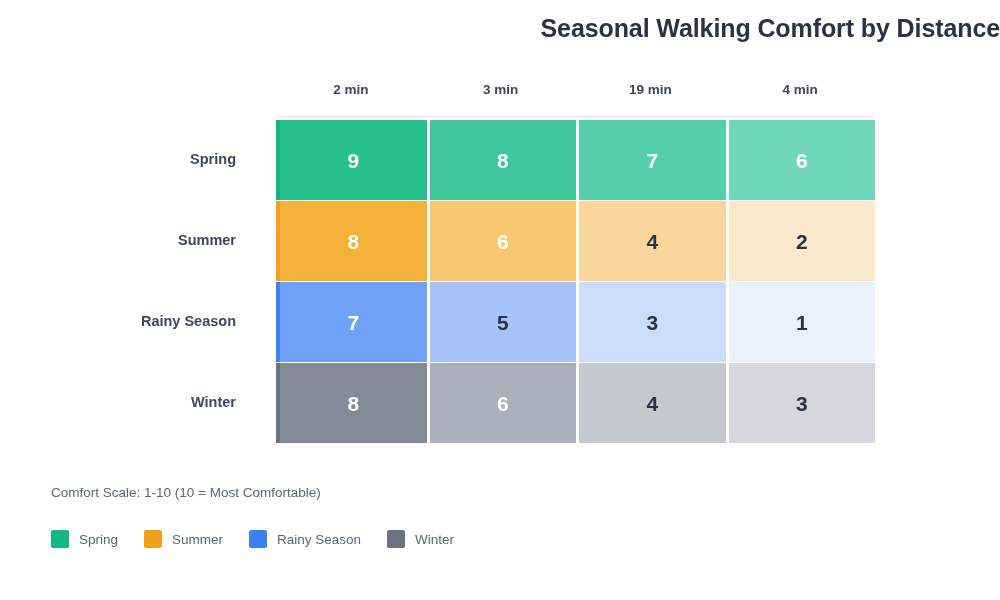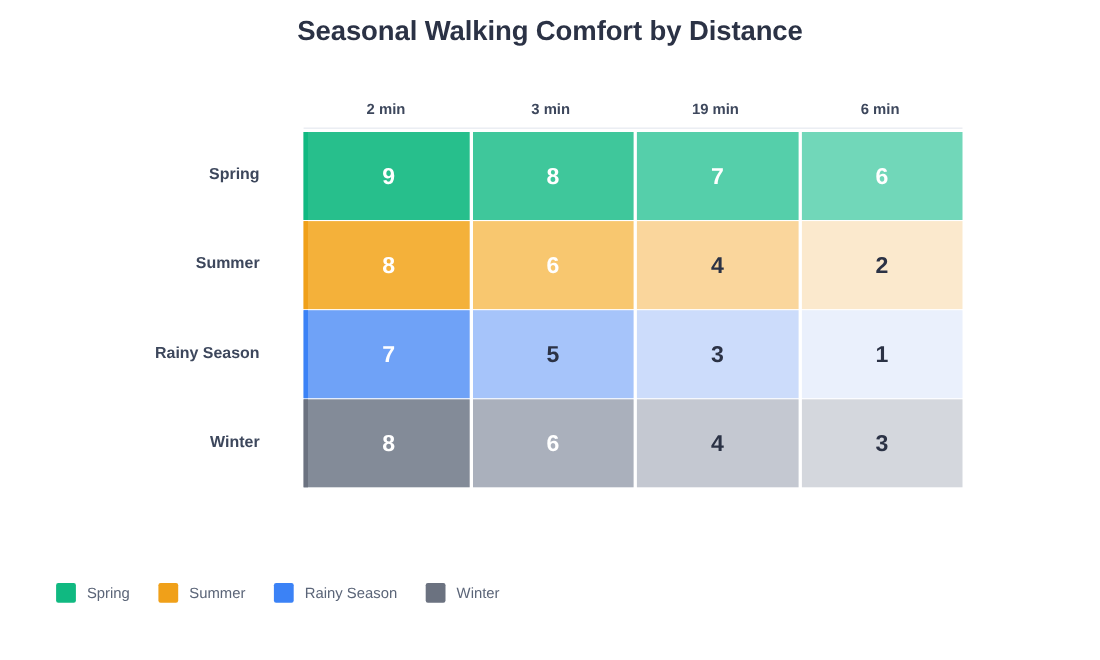--- a/index.html
+++ b/index.html
@@ -20,39 +20,39 @@
     width: 1000px;
     height: 600px;
   }
 
   
   .chart-title {
     position: absolute;
     top: 14px;
     left: 0;
     width: 1000px;
-    text-align: center;
+    text-align: right;
     font-size: 25px;
     font-weight: bold;
     color: #2b3245;
     letter-spacing: -0.1px;
   }
 
   
   .matrix {
     position: absolute;
     left: 276px;
     top: 82px;
     width: 599px;
   }
 
   .col-headers {
     display: flex;
     height: 34px;
-    align-items: center;
+    align-items: flex-start;
   }
   .col-header {
     flex: 1 1 0;
     text-align: center;
     font-size: 13.5px;
     font-weight: bold;
     color: #3d475c;
   }
 
   .grid-wrap {
@@ -149,21 +149,21 @@
       <div class="row-label">Summer</div>
       <div class="row-label">Rainy Season</div>
       <div class="row-label">Winter</div>
     </div>
 
   <div class="matrix">
     <div class="col-headers">
         <div class="col-header">2 min</div>
         <div class="col-header">3 min</div>
         <div class="col-header">19 min</div>
-        <div class="col-header">6 min</div>
+        <div class="col-header">4 min</div>
       </div>
     <div class="grid-wrap">
         <div class="row">
           <div class="cell light-text" style="background: rgb(39, 191, 140); border-left: 4px solid rgb(16, 185, 129);">9</div>
           <div class="cell light-text" style="background: rgb(63, 199, 155);">8</div>
           <div class="cell light-text" style="background: rgb(85, 207, 170);">7</div>
           <div class="cell light-text" style="background: rgb(113, 215, 185);">6</div>
         </div>
         <div class="row">
           <div class="cell light-text" style="background: rgb(244, 177, 58); border-left: 4px solid rgb(240, 160, 25);">8</div>
@@ -179,20 +179,21 @@
         </div>
         <div class="row">
           <div class="cell light-text" style="background: rgb(131, 139, 152); border-left: 4px solid rgb(107, 114, 128);">8</div>
           <div class="cell light-text" style="background: rgb(170, 176, 188);">6</div>
           <div class="cell dark-text" style="background: rgb(196, 200, 209);">4</div>
           <div class="cell dark-text" style="background: rgb(212, 215, 221);">3</div>
         </div>
       </div>
   </div>
 
+  <div class="scale-note">Comfort Scale: 1-10 (10 = Most Comfortable)</div>
 
   <div class="legend">
       <div class="legend-item">
         <span class="legend-swatch" style="background: rgb(16, 185, 129);"></span>
         <span class="legend-label">Spring</span>
       </div>
       <div class="legend-item">
         <span class="legend-swatch" style="background: rgb(240, 160, 25);"></span>
         <span class="legend-label">Summer</span>
       </div>

